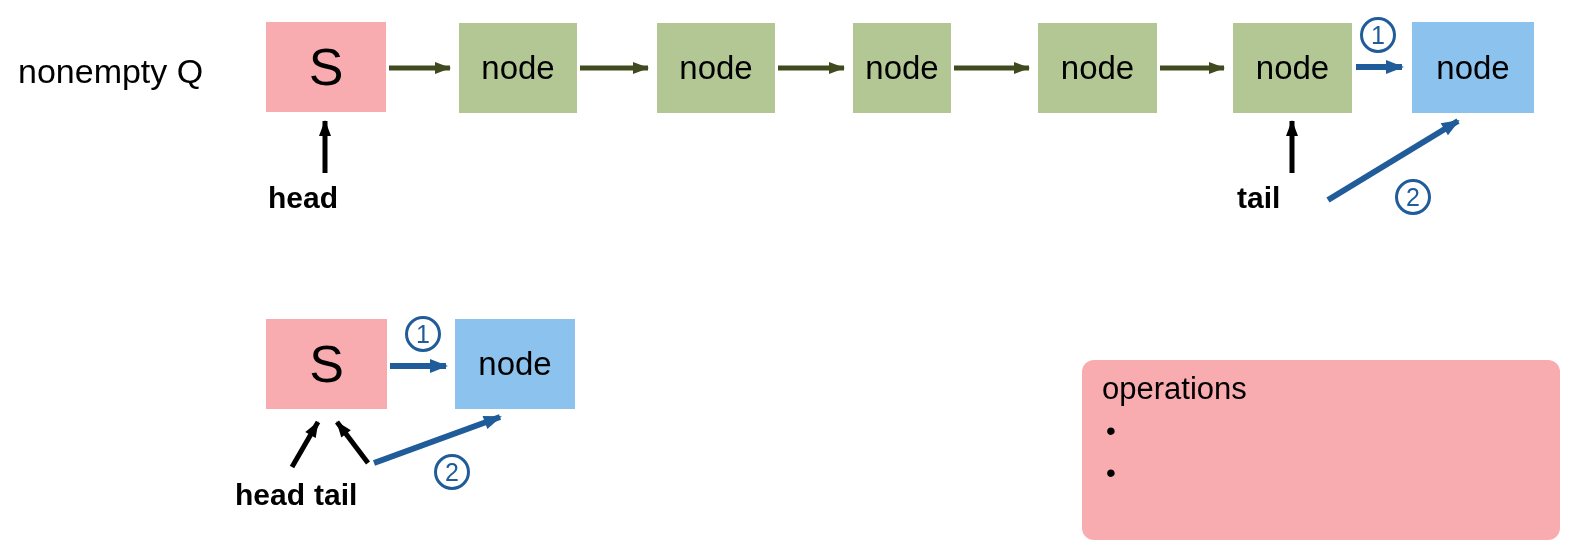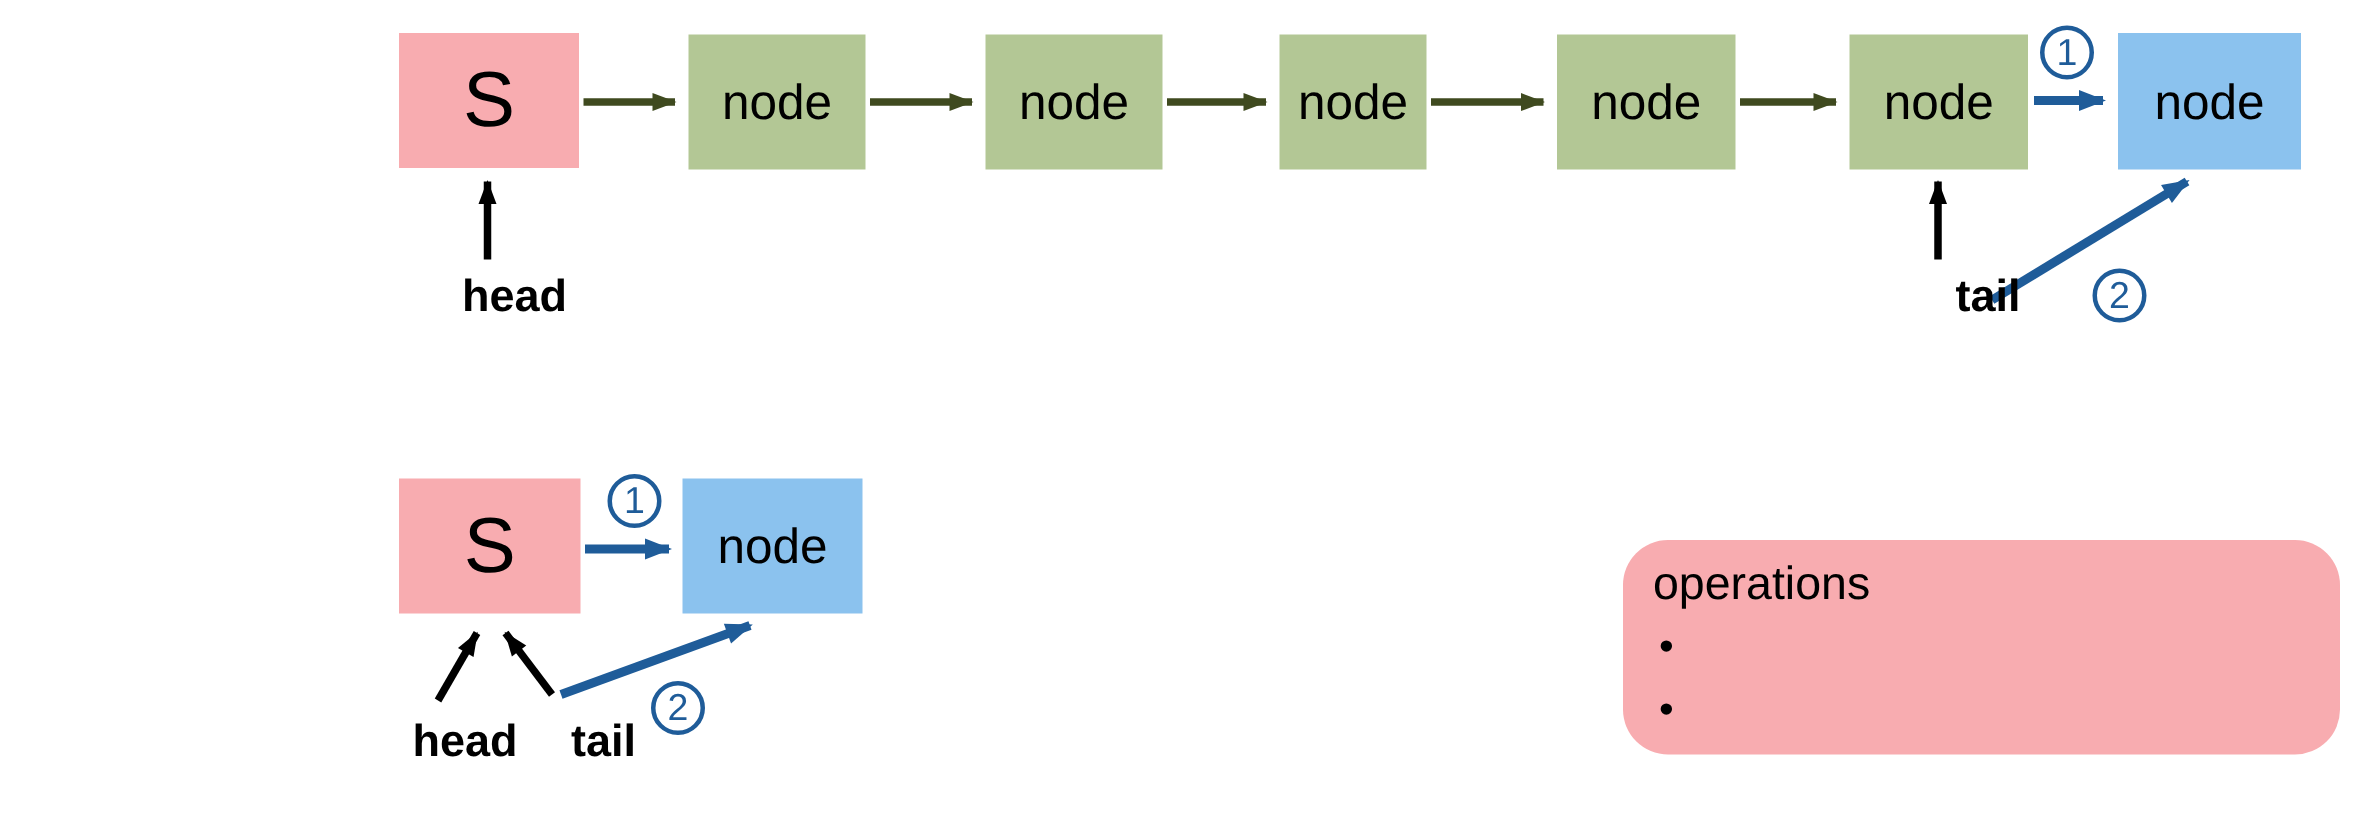--- a/index.html
+++ b/index.html
@@ -38,21 +38,21 @@
     font-size: 33px;
     color: var(--text-color);
   }
   .box.sentinel { background: var(--sentinel-fill); font-size: 52px; }
   .box.node-green { background: var(--node-fill); }
   .box.node-blue { background: var(--new-node-fill); }
   .ptr-label {
     position: absolute;
     font-weight: bold;
     font-size: 30px;
-    text-align: right;
+    text-align: left;
     width: 110px;
     color: var(--pointer-color);
     white-space: nowrap;
   }
   .step-badge {
     position: absolute;
     width: 36px;
     height: 36px;
     border: 3px solid var(--step-color);
     border-radius: 50%;
@@ -66,23 +66,23 @@
   svg.arrows { position: absolute; left: 0; top: 0; pointer-events: none; }
   .ln-link   { stroke: var(--link-color);   stroke-width: 5; }
   .ln-ptr    { stroke: var(--pointer-color); stroke-width: 5; }
   .ln-step   { stroke: var(--step-color);   stroke-width: 6; }
   .mk-link   { fill: var(--link-color); }
   .mk-ptr    { fill: var(--pointer-color); }
   .mk-step   { fill: var(--step-color); }
   .ops-panel {
     position: absolute;
     left: 1082px; top: 360px;
-    width: 478px; height: 143px;
+    width: 478px; height: 180px;
     background: var(--panel-fill);
-    border-radius: 30px;
+    border-radius: 12px;
     padding: 8px 10px 0 18px;
     font-size: 31px;
     line-height: 42px;
     color: var(--text-color);
   }
   .ops-title { margin-left: 2px; }
   .ops-item { display: flex; align-items: baseline; }
   .ops-bullet { width: 50px; padding-left: 6px; font-size: 28px; }
 </style>
 </head>
@@ -117,20 +117,21 @@
     <line class="ln-ptr" x1="1292" y1="173" x2="1292" y2="121" marker-end="url(#arrow-ptr)"></line>
 
     <line class="ln-step" x1="390" y1="366" x2="446" y2="366" marker-end="url(#arrow-step)"></line>
 
     <line class="ln-step" x1="374" y1="463" x2="500" y2="417" marker-end="url(#arrow-step)"></line>
 
     <line class="ln-ptr" x1="292" y1="467" x2="318" y2="422" marker-end="url(#arrow-ptr)"></line>
     <line class="ln-ptr" x1="368" y1="463" x2="337" y2="422" marker-end="url(#arrow-ptr)"></line>
   </svg>
 
+  <div class="abs row-label" style="left:18px; top:51px;">nonempty Q</div>
 
   <div class="box sentinel" style="left:266px; top:22px; width:120px; height:90px;">S</div>
 
   <div class="box node-green" style="left:459px; top:23px; width:118px; height:90px;">node</div>
   <div class="box node-green" style="left:657px; top:23px; width:118px; height:90px;">node</div>
   <div class="box node-green" style="left:853px; top:23px; width:98px; height:90px;">node</div>
   <div class="box node-green" style="left:1038px; top:23px; width:119px; height:90px;">node</div>
   <div class="box node-green" style="left:1233px; top:23px; width:119px; height:90px;">node</div>
 
   <div class="box node-blue" style="left:1412px; top:22px; width:122px; height:91px;">node</div>

